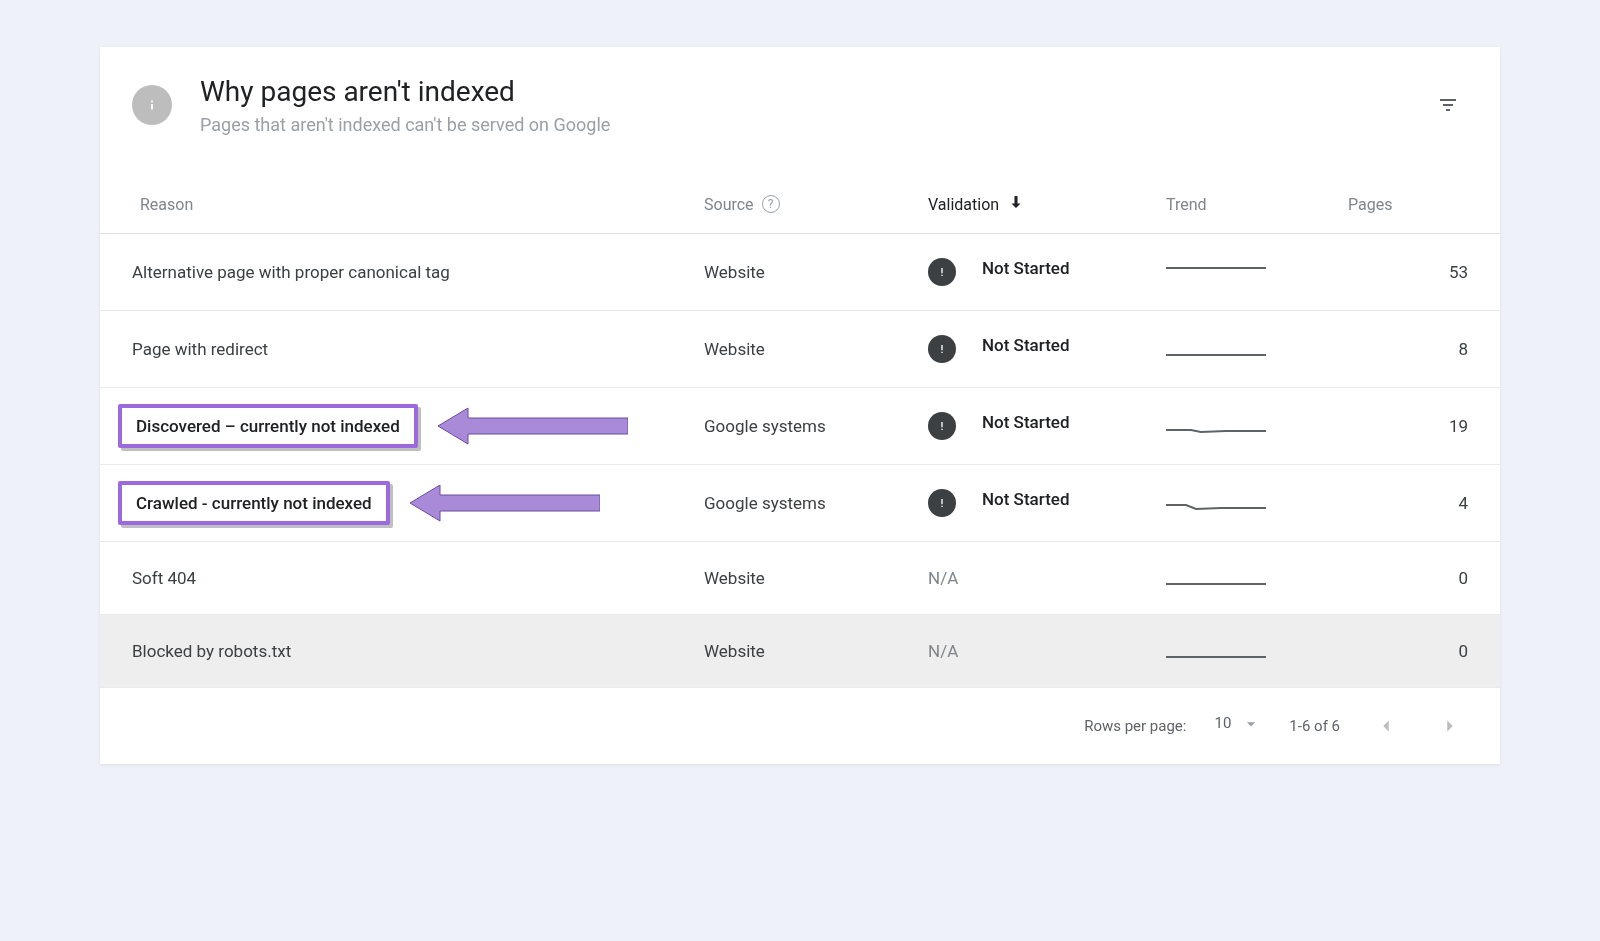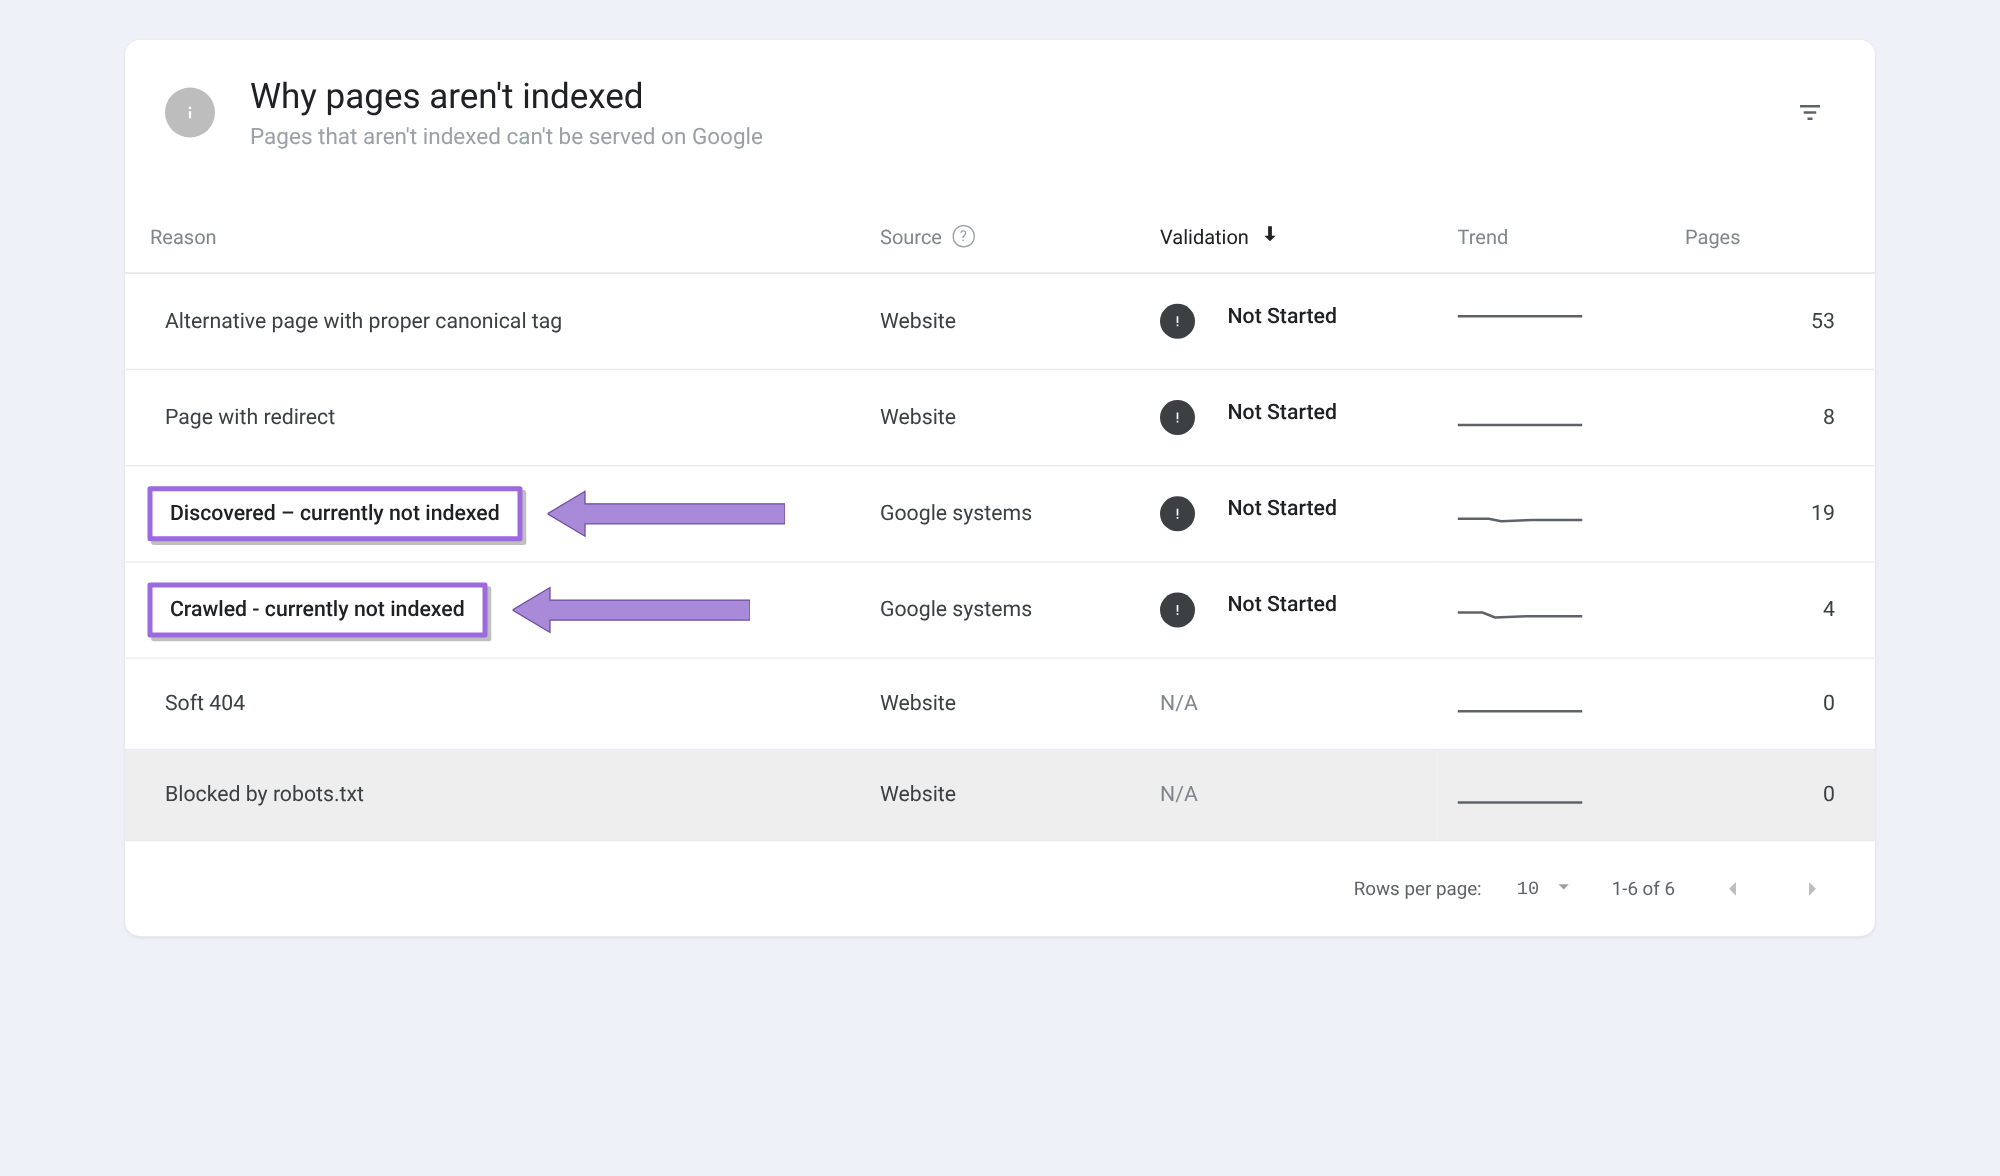--- a/index.html
+++ b/index.html
@@ -4,25 +4,25 @@
 <style>
   * { box-sizing: border-box; margin: 0; padding: 0; }
   body {
     font-family: 'Google Sans', Roboto, Arial, sans-serif;
     background: #eef2f8;
     padding: 32px;
     color: #202124;
   }
   .card {
     background: #fff;
-    border-radius: 12px;
+    border-radius: 0;
     box-shadow: 0 1px 3px rgba(0,0,0,0.08);
     padding: 0;
     max-width: 1400px;
-    margin: 0 auto;
+    margin: 15px auto;
     overflow: hidden;
   }
   .card-header {
     display: flex;
     align-items: center;
     padding: 28px 32px 18px 32px;
   }
   .info-badge {
     width: 40px; height: 40px;
     border-radius: 50%;
@@ -62,21 +62,21 @@
     table-layout: fixed;
   }
   thead th {
     text-align: left;
     font-size: 16px;
     font-weight: 400;
     color: #80868b;
     padding: 40px 16px 18px 16px;
     border-bottom: 1px solid #e0e0e0;
   }
-  thead th:first-child { padding-left: 20px; }
+  thead th:first-child { padding-left: 40px; }
   thead th:last-child { padding-right: 32px; }
   .col-reason { width: 42%; }
   .col-source { width: 16%; }
   .col-validation { width: 17%; }
   .col-trend { width: 13%; }
   .col-pages { width: 12%; }
 
   thead th .hcell { display: inline-flex; align-items: center; gap: 8px; }
   .help-icon {
     width: 18px; height: 18px;
@@ -145,25 +145,24 @@
     display: flex;
     justify-content: flex-end;
     align-items: center;
     gap: 28px;
     padding: 20px 32px;
     font-size: 15px;
     color: #5f6368;
   }
   .rows-select {
     display: inline-flex;
-    align-items: center;
+    align-items: flex-start;
     gap: 10px;
     cursor: pointer;
     color: #5f6368;
-    font-family: Liberation Mono, monospace;
   }
   .rows-select .caret svg { width: 20px; height: 20px; fill: #9aa0a6; }
   .nav-arrow {
     width: 36px; height: 36px;
     display: flex; align-items: center; justify-content: center;
     cursor: pointer;
     border-radius: 50%;
   }
   .nav-arrow svg { width: 22px; height: 22px; fill: #bdbdbd; }
   .nav-arrow.disabled { cursor: default; }

